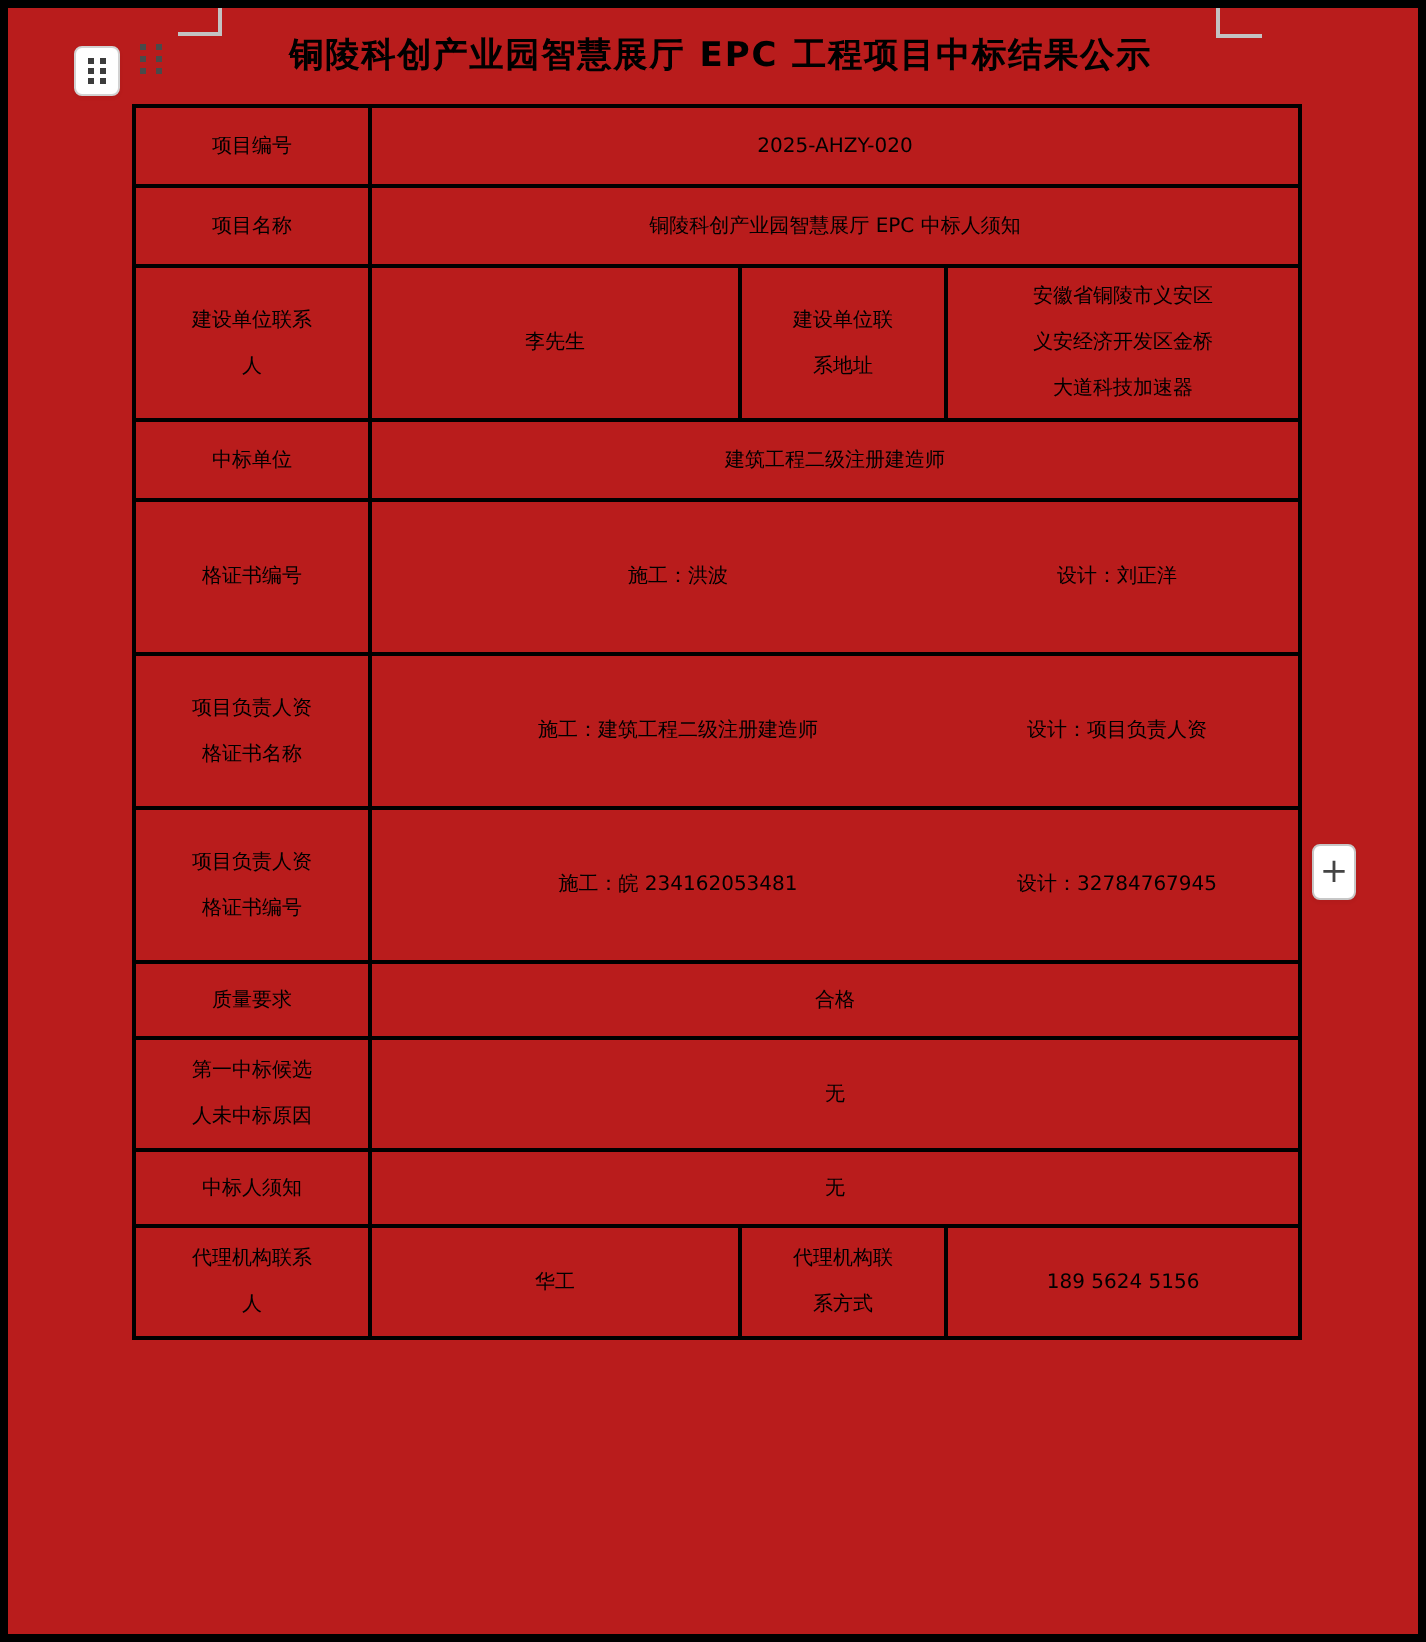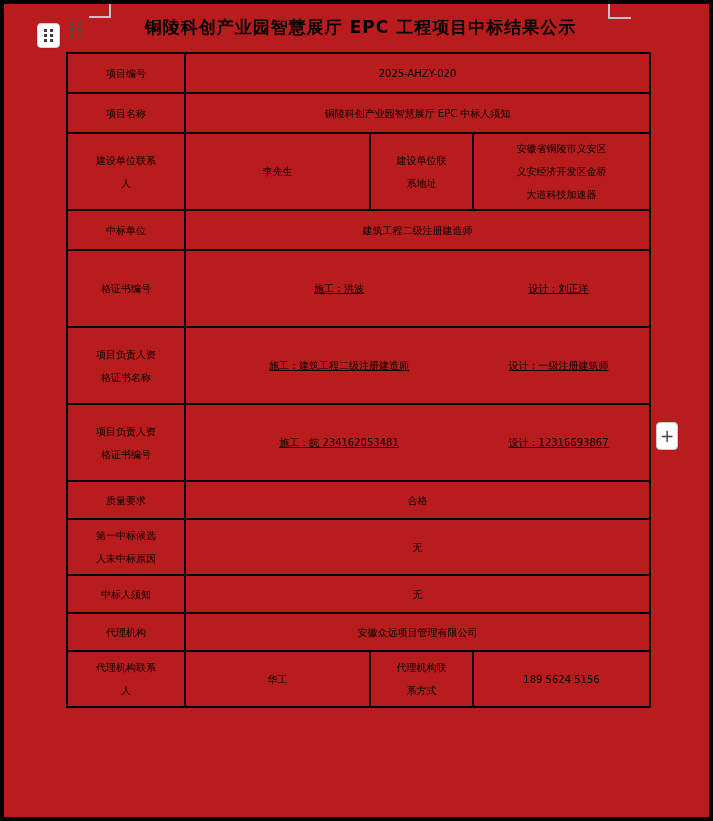--- a/index.html
+++ b/index.html
@@ -46,21 +46,21 @@
   table.bid {
     position:absolute; left:62px; top:48px; width:583px;
     border-collapse:collapse; table-layout:fixed;
   }
   table.bid td {
     border:2px solid #000; text-align:center; vertical-align:middle;
     font-size:10px; line-height:23px; white-space:pre-line;
     padding:3px 6px; cursor:text;
   }
   td.dual { text-align:left; padding:0; }
-  .dual-wrap { display:flex; align-items:flex-end; width:100%;text-decoration:underline; }
+  .dual-wrap { display:flex; align-items:flex-end; width:100%; }
   .dual-wrap .seg-c { width:282px; padding-left:12px; flex:0 0 auto; }
   .dual-wrap .seg-d { flex:1 1 auto; }
   
   .insert-btn {
     position:absolute; left:652px; top:418px; width:22px; height:28px;
     background:#fff; border:1px solid #c7c7c7; border-radius:4px;
     box-shadow:0 1px 2px rgba(0,0,0,.05);
     display:flex; align-items:center; justify-content:center;
     font-size:17px; color:#444; cursor:pointer;
   }
@@ -135,50 +135,46 @@
             <span class="seg-d">设计：刘正洋</span>
           </div>
         </td>
       </tr>
       <tr style="height:56px">
         <td>项目负责人资
 格证书名称</td>
         <td colspan="3" class="dual">
           <div class="dual-wrap">
             <span class="seg-c">施工：建筑工程二级注册建造师</span>
-            <span class="seg-d">设计：一级注册建筑师</span>
+            <span class="seg-d">设计：项目负责人资</span>
           </div>
         </td>
       </tr>
       <tr style="height:56px">
         <td>项目负责人资
 格证书编号</td>
         <td colspan="3" class="dual">
           <div class="dual-wrap">
             <span class="seg-c">施工：皖 234162053481</span>
-            <span class="seg-d">设计：12316693867</span>
+            <span class="seg-d">设计：32784767945</span>
           </div>
         </td>
       </tr>
       <tr style="height:38px">
         <td>质量要求</td>
         <td colspan="3">合格</td>
       </tr>
       <tr style="height:56px">
         <td>第一中标候选
 人未中标原因</td>
         <td colspan="3">无</td>
       </tr>
       <tr style="height:38px">
         <td>中标人须知</td>
         <td colspan="3">无</td>
-      </tr>
-      <tr style="height:38px">
-        <td>代理机构</td>
-        <td colspan="3">安徽众远项目管理有限公司</td>
       </tr>
       <tr style="height:56px">
         <td>代理机构联系
 人</td>
         <td>华工</td>
         <td>代理机构联
 系方式</td>
         <td>189 5624 5156</td>
       </tr>
 

